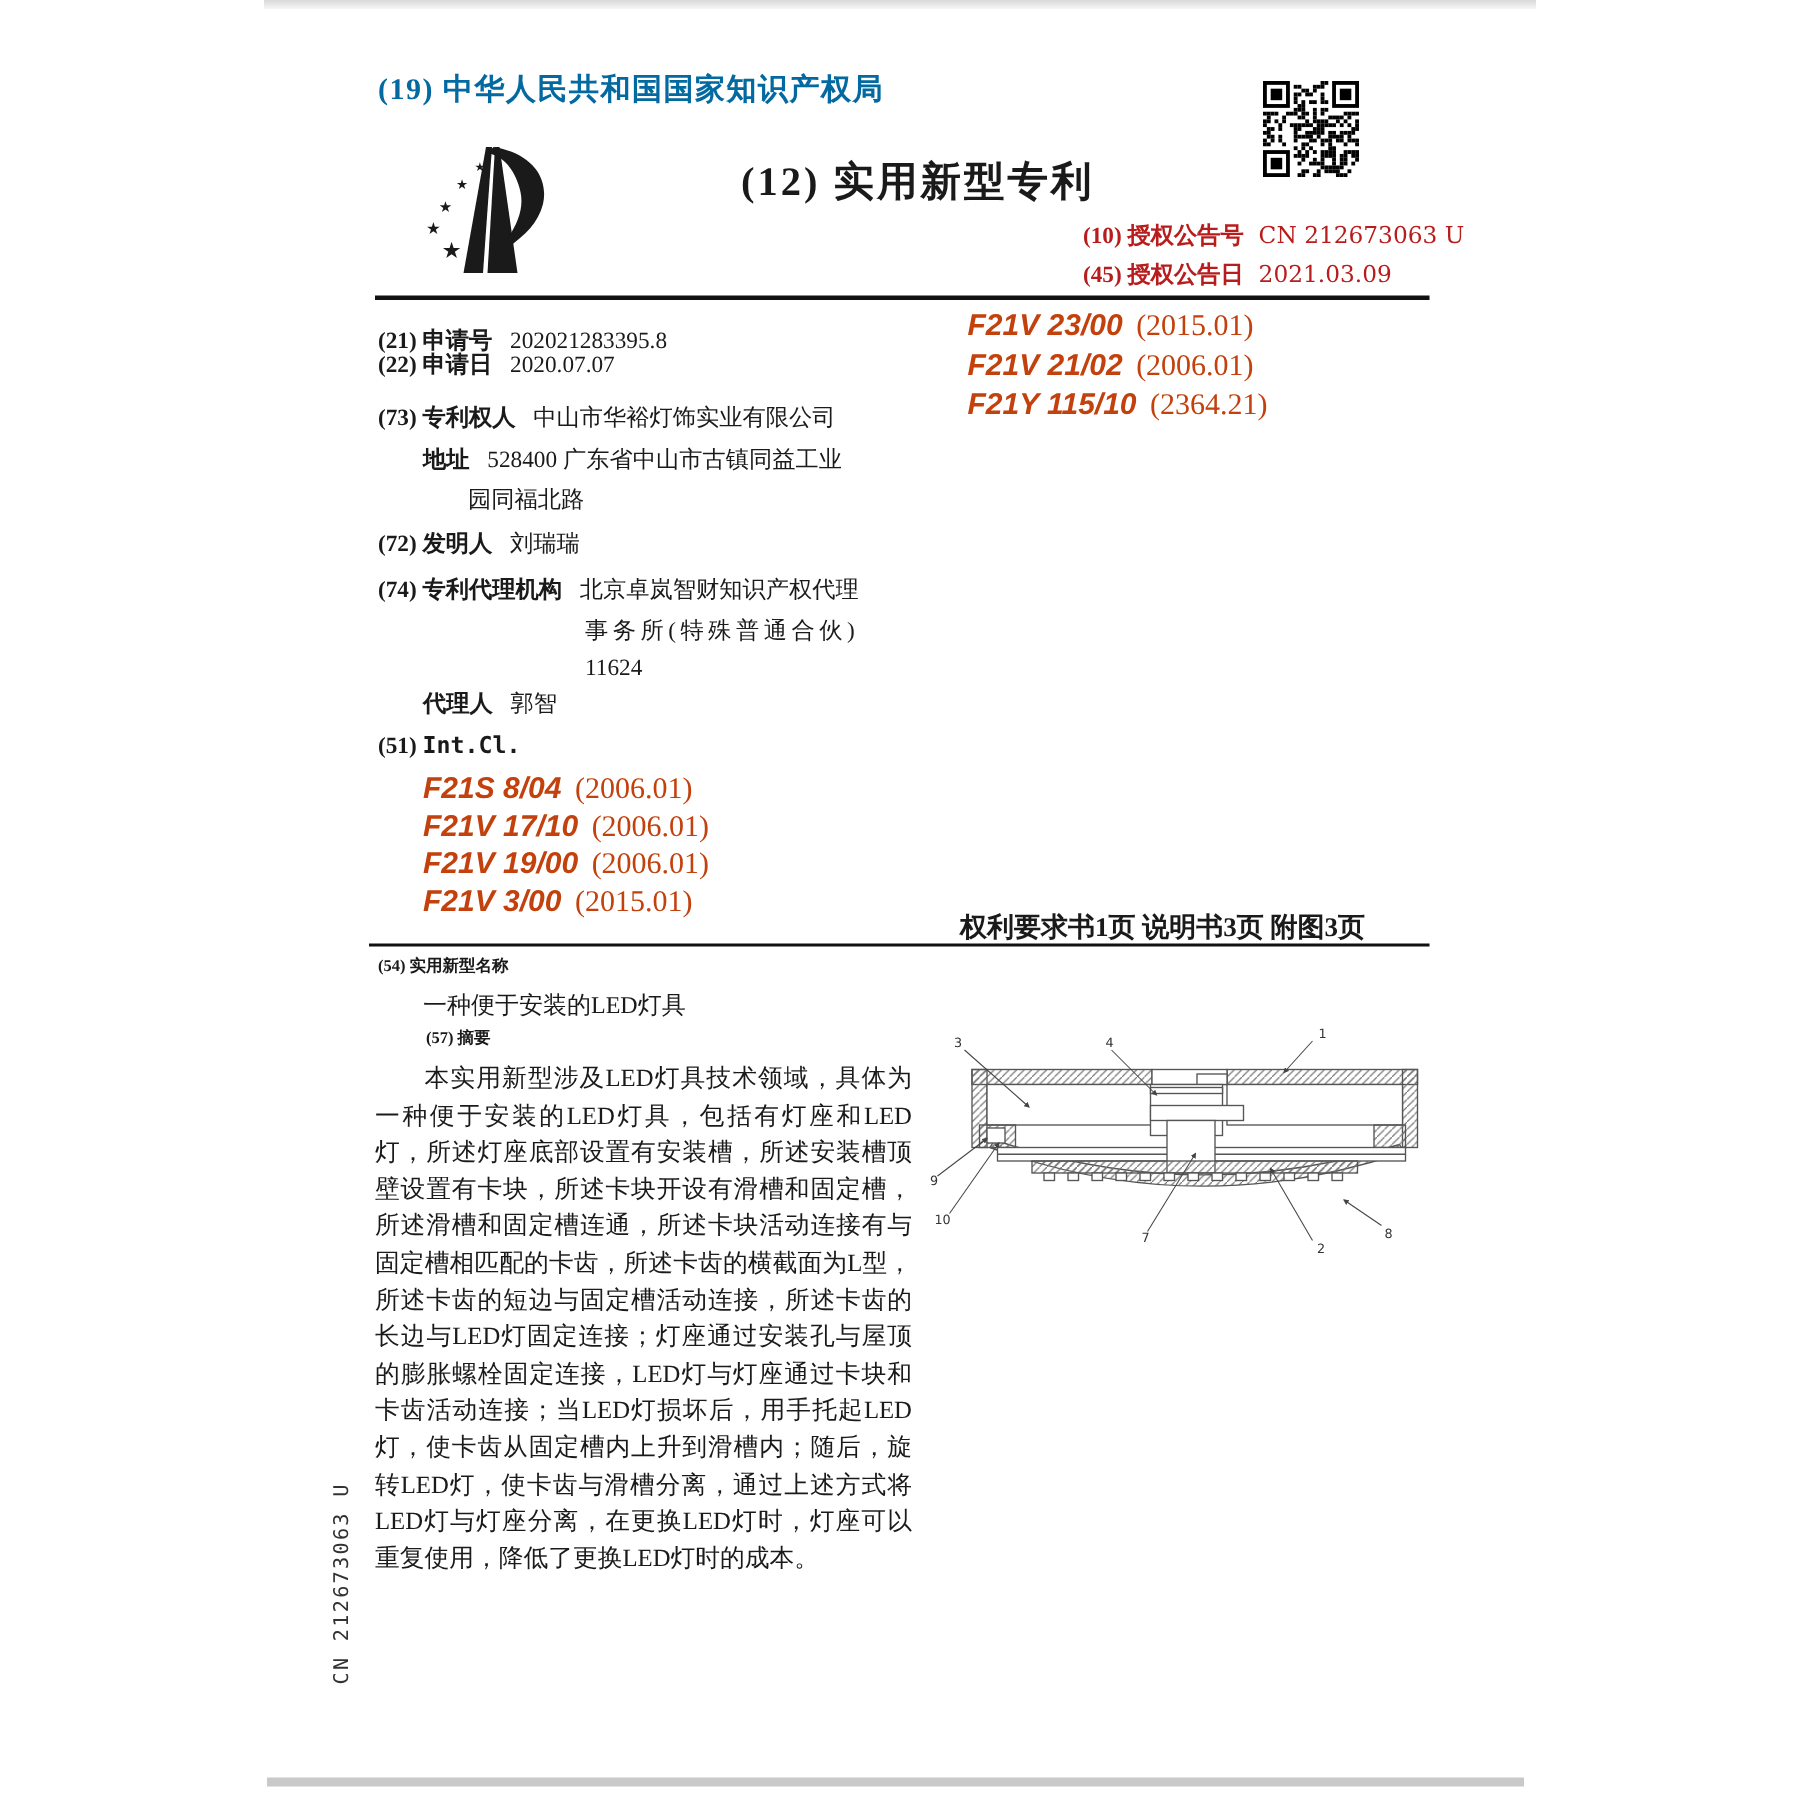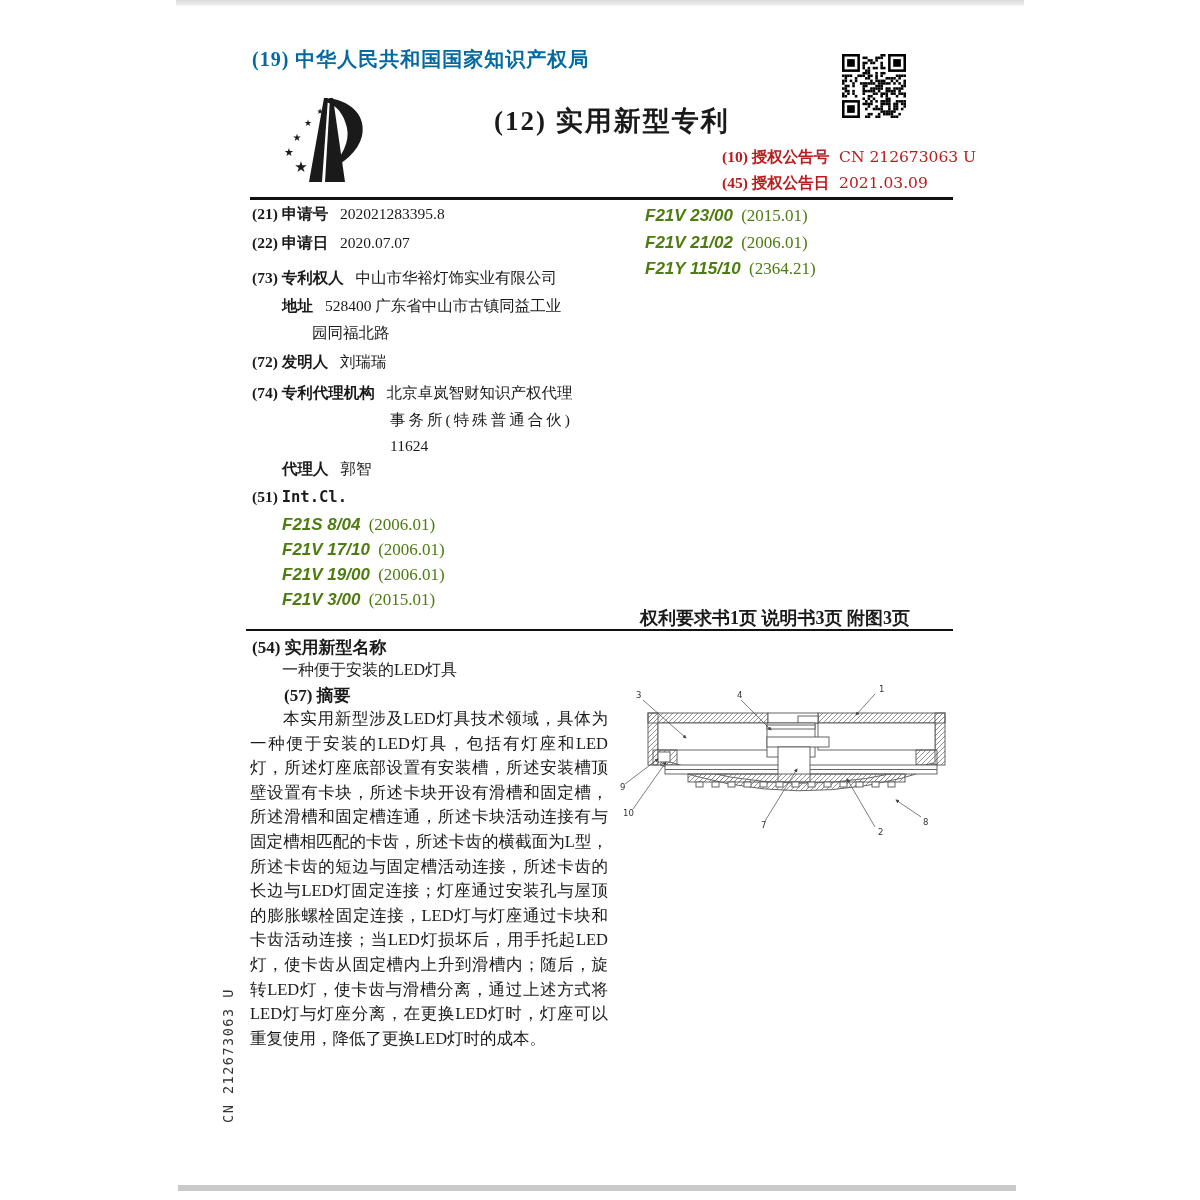--- a/index.html
+++ b/index.html
@@ -20,27 +20,27 @@
   .pub-line .val{font-family:"DejaVu Serif",serif;margin-left:6px;}
 
   .rule{background:#111;}
   .rule-1{left:250px;top:197px;width:703px;height:3px;}
   .rule-2{left:246px;top:629px;width:707px;height:1.6px;}
 
   .row{font-size:15.5px;color:#1a1a1a;white-space:nowrap;}
   .row .lbl{font-weight:bold;}
   .row .val{margin-left:8px;}
   .wide{letter-spacing:3px;}
-  .ipc{font-size:17px;color:#4d7c0f;white-space:nowrap;}
+  .ipc{font-size:20px;color:#c2410c;white-space:nowrap;}
   .ipc .code{font-style:italic;font-weight:bold;font-family:"Liberation Sans","DejaVu Sans",sans-serif;}
   .ipc .ver{margin-left:4px;}
   .mono{font-family:"DejaVu Sans Mono","Liberation Mono",monospace;}
   .pages-note{left:620px;top:606px;width:290px;text-align:right;font-size:18px;font-weight:bold;color:#1a1a1a;}
 
-  .sec-lbl{font-size:17px;font-weight:bold;color:#1a1a1a;}
+  .sec-lbl{font-size:11px;font-weight:bold;color:#1a1a1a;}
   .invention-name{left:282px;top:660px;font-size:16px;color:#1a1a1a;}
   .abstract{
     left:250px;top:707px;width:358px;font-size:16.5px;line-height:24.6px;
     text-align:justify;color:#1a1a1a;text-indent:2em;
   }
   .side-text{
     left:169px;top:1054px;width:120px;height:18px;text-align:center;
     transform:rotate(-90deg);font-size:13.5px;letter-spacing:1.5px;color:#333;
     font-family:"DejaVu Sans Mono","Liberation Mono",monospace;white-space:nowrap;
   }
@@ -295,21 +295,21 @@
   <span class="lbl">(10) 授权公告号</span>
   <span class="val">CN 212673063 U</span>
 </div>
 <div class="abs pub-line" style="left:722px;top:173px;">
   <span class="lbl">(45) 授权公告日</span>
   <span class="val">2021.03.09</span>
 </div>
 
 <div class="abs rule rule-1"></div>
 
-<div class="abs row" style="left:252px;top:204px;">
+<div class="abs row" style="left:252px;top:217px;">
   <span class="lbl">(21) 申请号</span>
   <span class="val">202021283395.8</span>
 </div>
 <div class="abs row" style="left:252px;top:233px;">
   <span class="lbl">(22) 申请日</span>
   <span class="val">2020.07.07</span>
 </div>
 <div class="abs row" style="left:252px;top:268px;">
   <span class="lbl">(73) 专利权人</span>
   <span class="val">中山市华裕灯饰实业有限公司</span>

